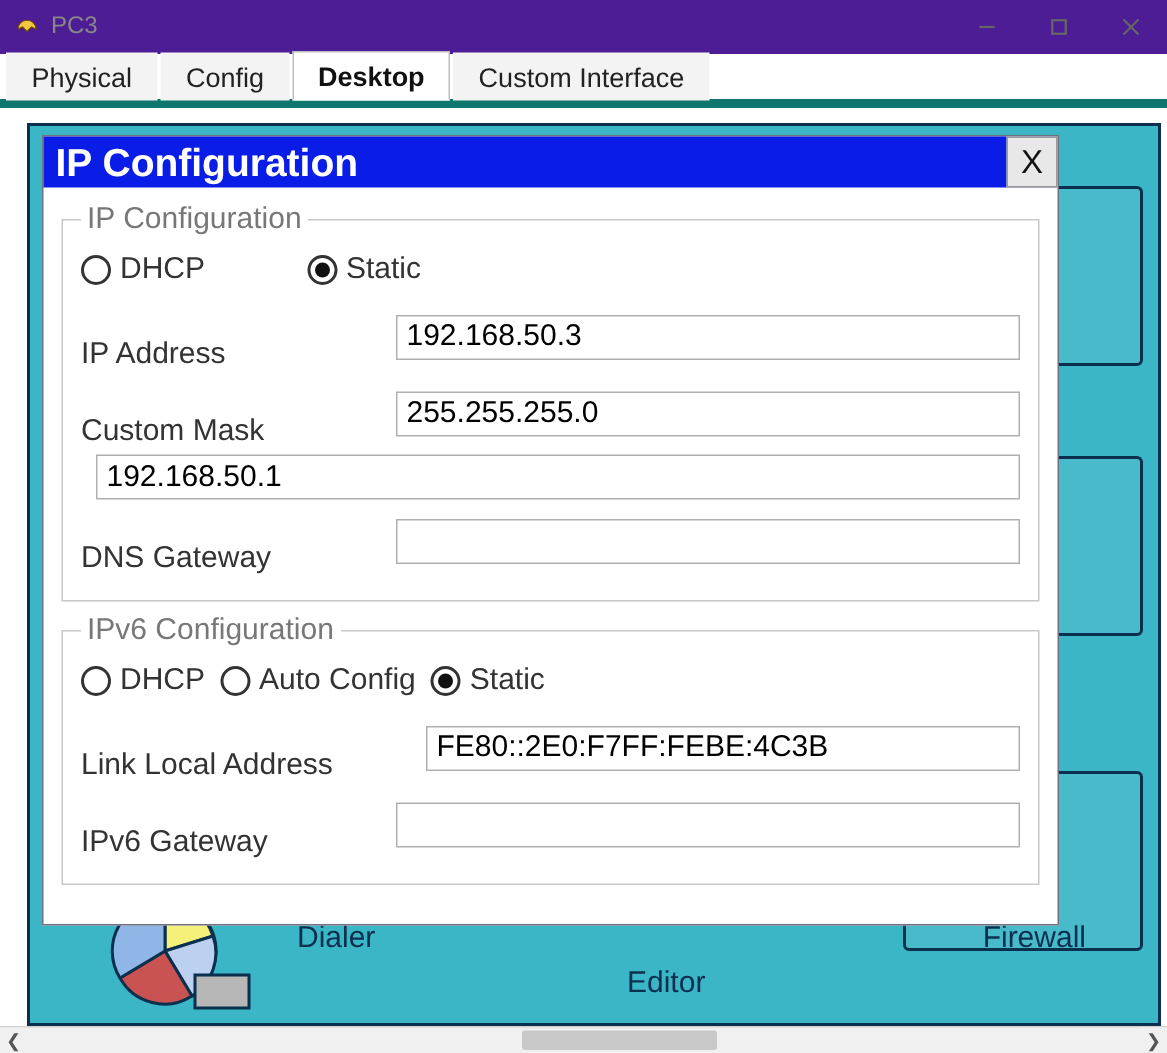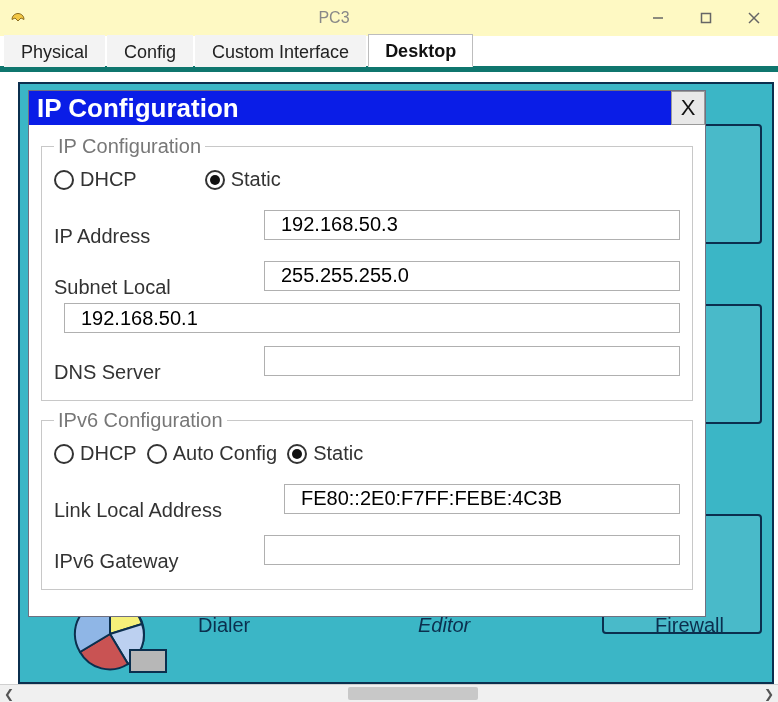--- a/index.html
+++ b/index.html
@@ -14,24 +14,23 @@
     width: 778px; height: 702px;
     position: relative;
     background: #fff;
     overflow: hidden;
   }
   
   .titlebar {
     height: 36px;
     display: flex; align-items: center;
     padding: 0 0 0 8px;
-    background: #fef9c3;
+    background: #4c1d95;
     color: #888;
     font-size: 16px;
-    text-align: center;
   }
   .titlebar .app-icon {
     width: 20px; height: 20px; margin-right: 6px;
     display: inline-flex; align-items: center; justify-content: center;
   }
   .titlebar .app-icon svg { width: 18px; height: 18px; }
   .titlebar .title { flex: 1; }
   .win-controls {
     display: flex; height: 100%;
   }
@@ -180,21 +179,21 @@
   }
   .form-row .lbl {
     width: 210px;
     color: #333;
     margin-top: 24px;
   }
   .form-row input[type=text] {
     flex: 1;
     height: 30px;
     font-size: 20px;
-    padding: 2px 16px;
+    padding: 2px 6px;
     border: 1px solid #b0b0b0;
     background: #fff;
     font-family: inherit;
   }
   .form-row.indent input[type=text] { margin-left: 10px; }
   .v6addr-row { display:flex; align-items:center; }
   .v6addr-row .slash { margin: 0 6px; }
   .v6addr-row .addr { flex:1; height:30px; font-size:20px; padding:2px 6px; border:1px solid #b0b0b0; }
   .v6addr-row .prefix { width:44px; height:30px; font-size:20px; padding:2px 4px; border:1px solid #b0b0b0; }
 
@@ -249,34 +248,34 @@
             <line x1="1" y1="1" x2="11" y2="11" stroke-width="1.5"></line>
             <line x1="11" y1="1" x2="1" y2="11" stroke-width="1.5"></line>
           </svg>
       </button>
     </div>
   </div>
 
   <div class="tabstrip">
     <div class="tab">Physical</div>
     <div class="tab">Config</div>
+    <div class="tab active">Desktop</div>
     <div class="tab">Custom Interface</div>
-    <div class="tab active">Desktop</div>
   </div>
 
   <div class="client-area">
     <div class="desktop-bg">
 
       <div class="bg-card" style="left:20px; top:40px;"></div>
       <div class="bg-card" style="right:10px; top:40px;"></div>
       <div class="bg-card" style="right:10px; top:220px;"></div>
       <div class="bg-card" style="right:10px; top:430px;"></div>
 
       <div class="bg-label" style="left:178px; top:530px;">Dialer</div>
-      <div class="bg-label" style="left:398px; top:530px;font-style:italic;">Editor</div>
+      <div class="bg-label" style="left:398px; top:560px;">Editor</div>
       <div class="bg-label" style="right:48px; top:530px;">Firewall</div>
 
       <div class="pie-icon">
         <svg viewBox="0 0 100 80">
           <circle cx="42" cy="40" r="34" fill="#fff" stroke="#0b2f4e" stroke-width="2"></circle>
           <path d="M42 40 L42 6 A34 34 0 0 1 74 30 Z" fill="#f5f07a" stroke="#0b2f4e" stroke-width="2"></path>
           <path d="M42 40 L74 30 A34 34 0 0 1 60 70 Z" fill="#bcd0f0" stroke="#0b2f4e" stroke-width="2"></path>
           <path d="M42 40 L60 70 A34 34 0 0 1 12 58 Z" fill="#c95353" stroke="#0b2f4e" stroke-width="2"></path>
           <path d="M42 40 L12 58 A34 34 0 0 1 42 6 Z" fill="#8fb6e6" stroke="#0b2f4e" stroke-width="2"></path>
           <rect x="62" y="56" width="36" height="22" fill="#b7b7b7" stroke="#0b2f4e" stroke-width="2"></rect>
@@ -305,28 +304,28 @@
               <span class="radio sel"></span>
               <span>Static</span>
             </span>
           </div>
 
           <div class="form-row">
             <span class="lbl">IP Address</span>
             <input type="text" value="192.168.50.3" style="">
           </div>
           <div class="form-row">
-            <span class="lbl">Subnet Local</span>
+            <span class="lbl">Custom Mask</span>
             <input type="text" value="255.255.255.0" style="">
           </div>
           <div class="form-row indent">
             <input type="text" value="192.168.50.1" style="">
           </div>
           <div class="form-row">
-            <span class="lbl">DNS Server</span>
+            <span class="lbl">DNS Gateway</span>
             <input type="text" value="" style="">
           </div>
         </fieldset>
 
         <fieldset>
           <legend>IPv6 Configuration</legend>
 
           <div class="radio-row" style="gap:10px;">
             <span class="radio-label">
               <span class="radio"></span>

